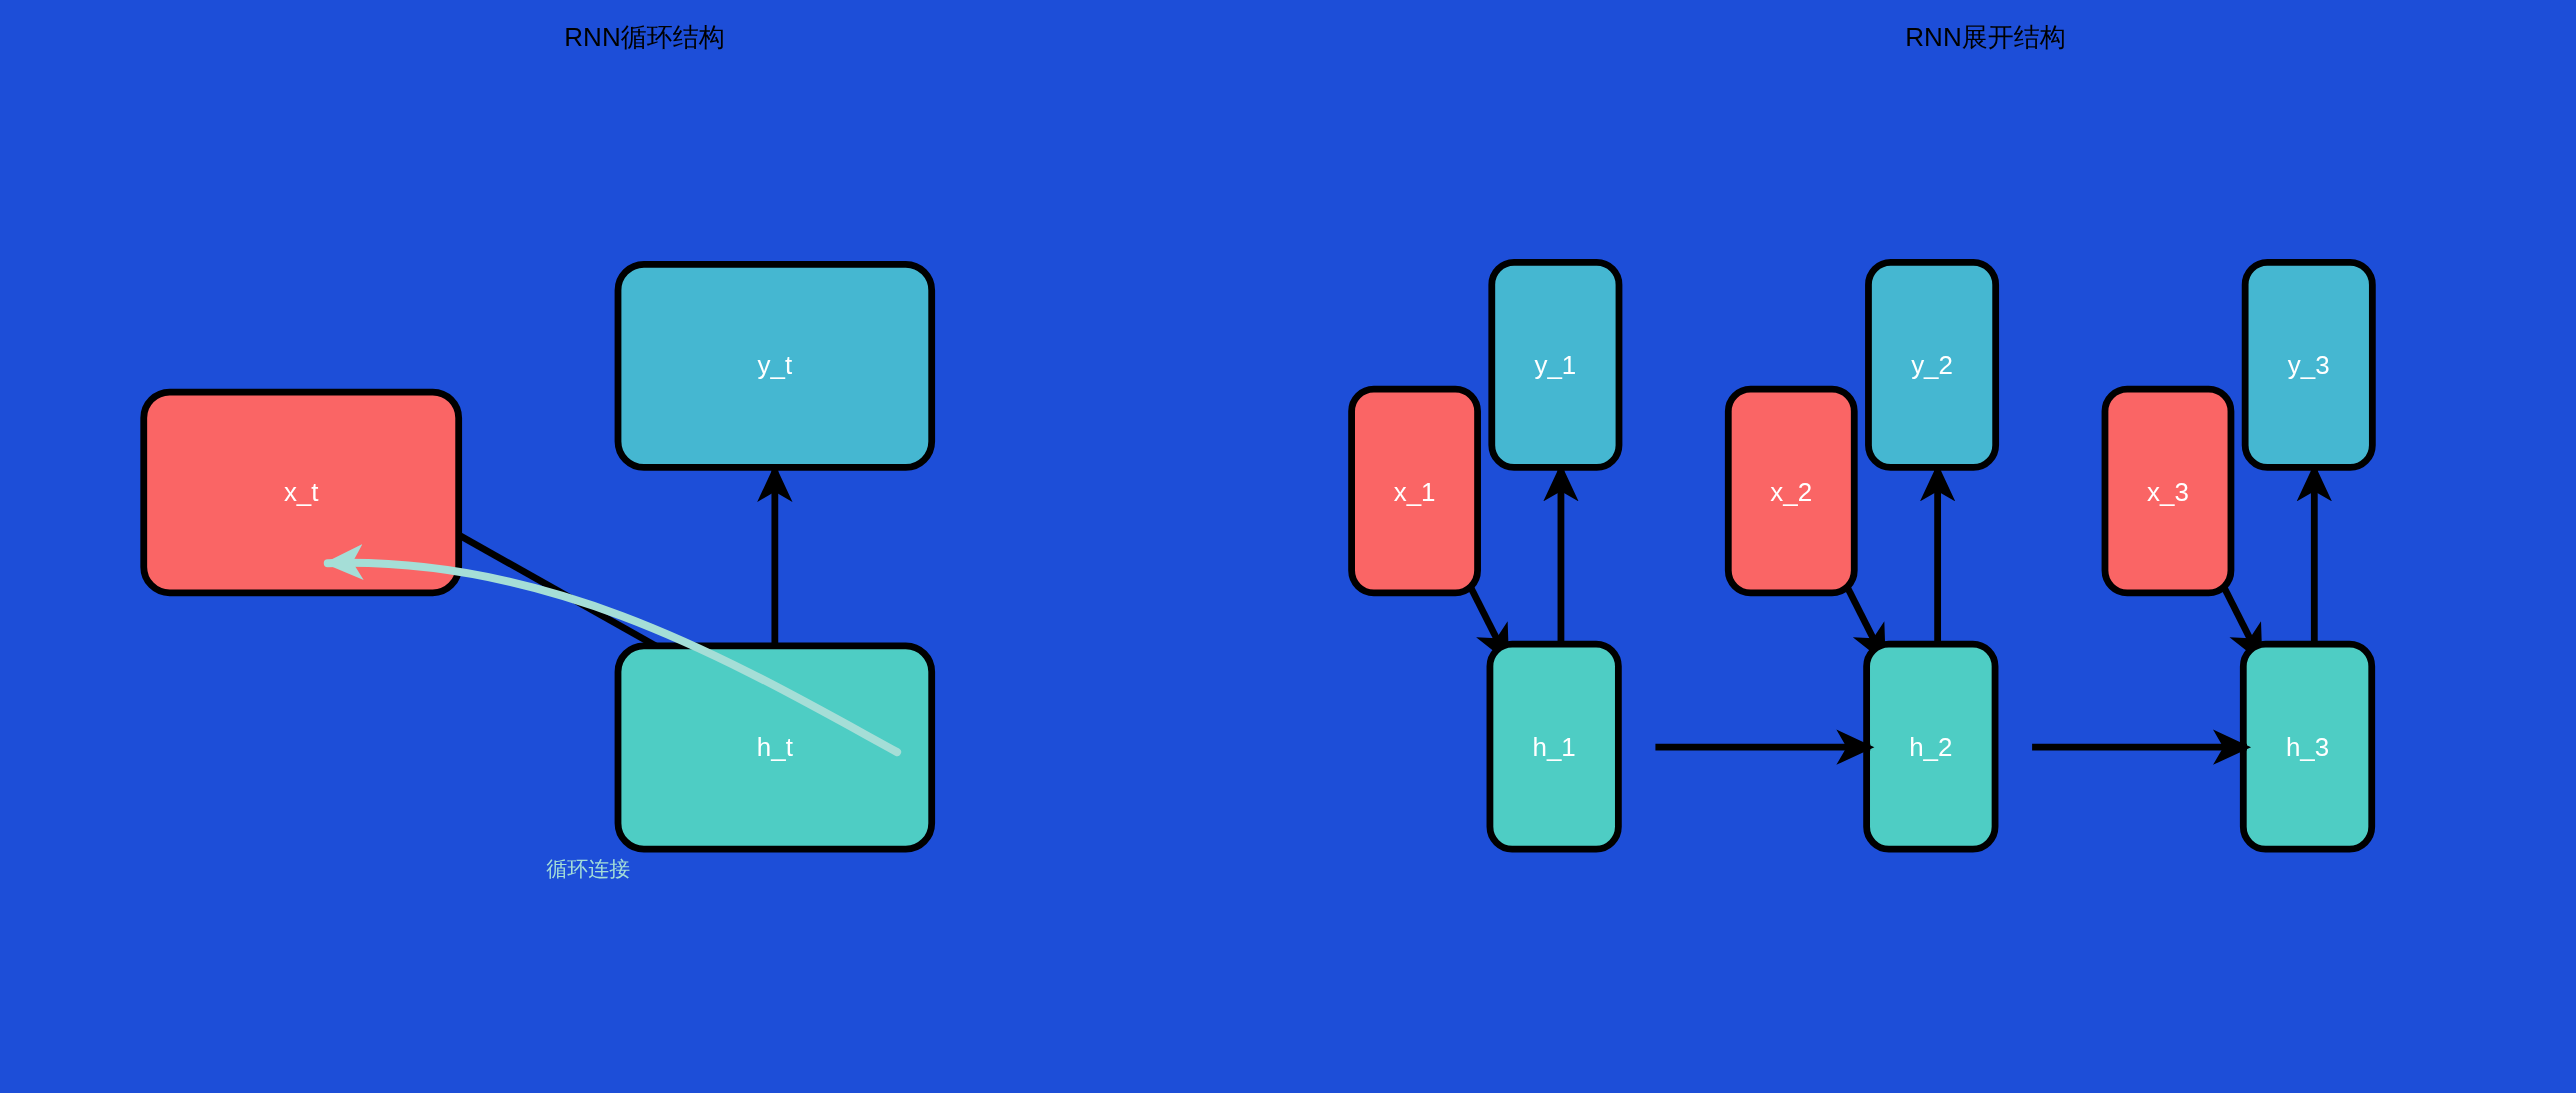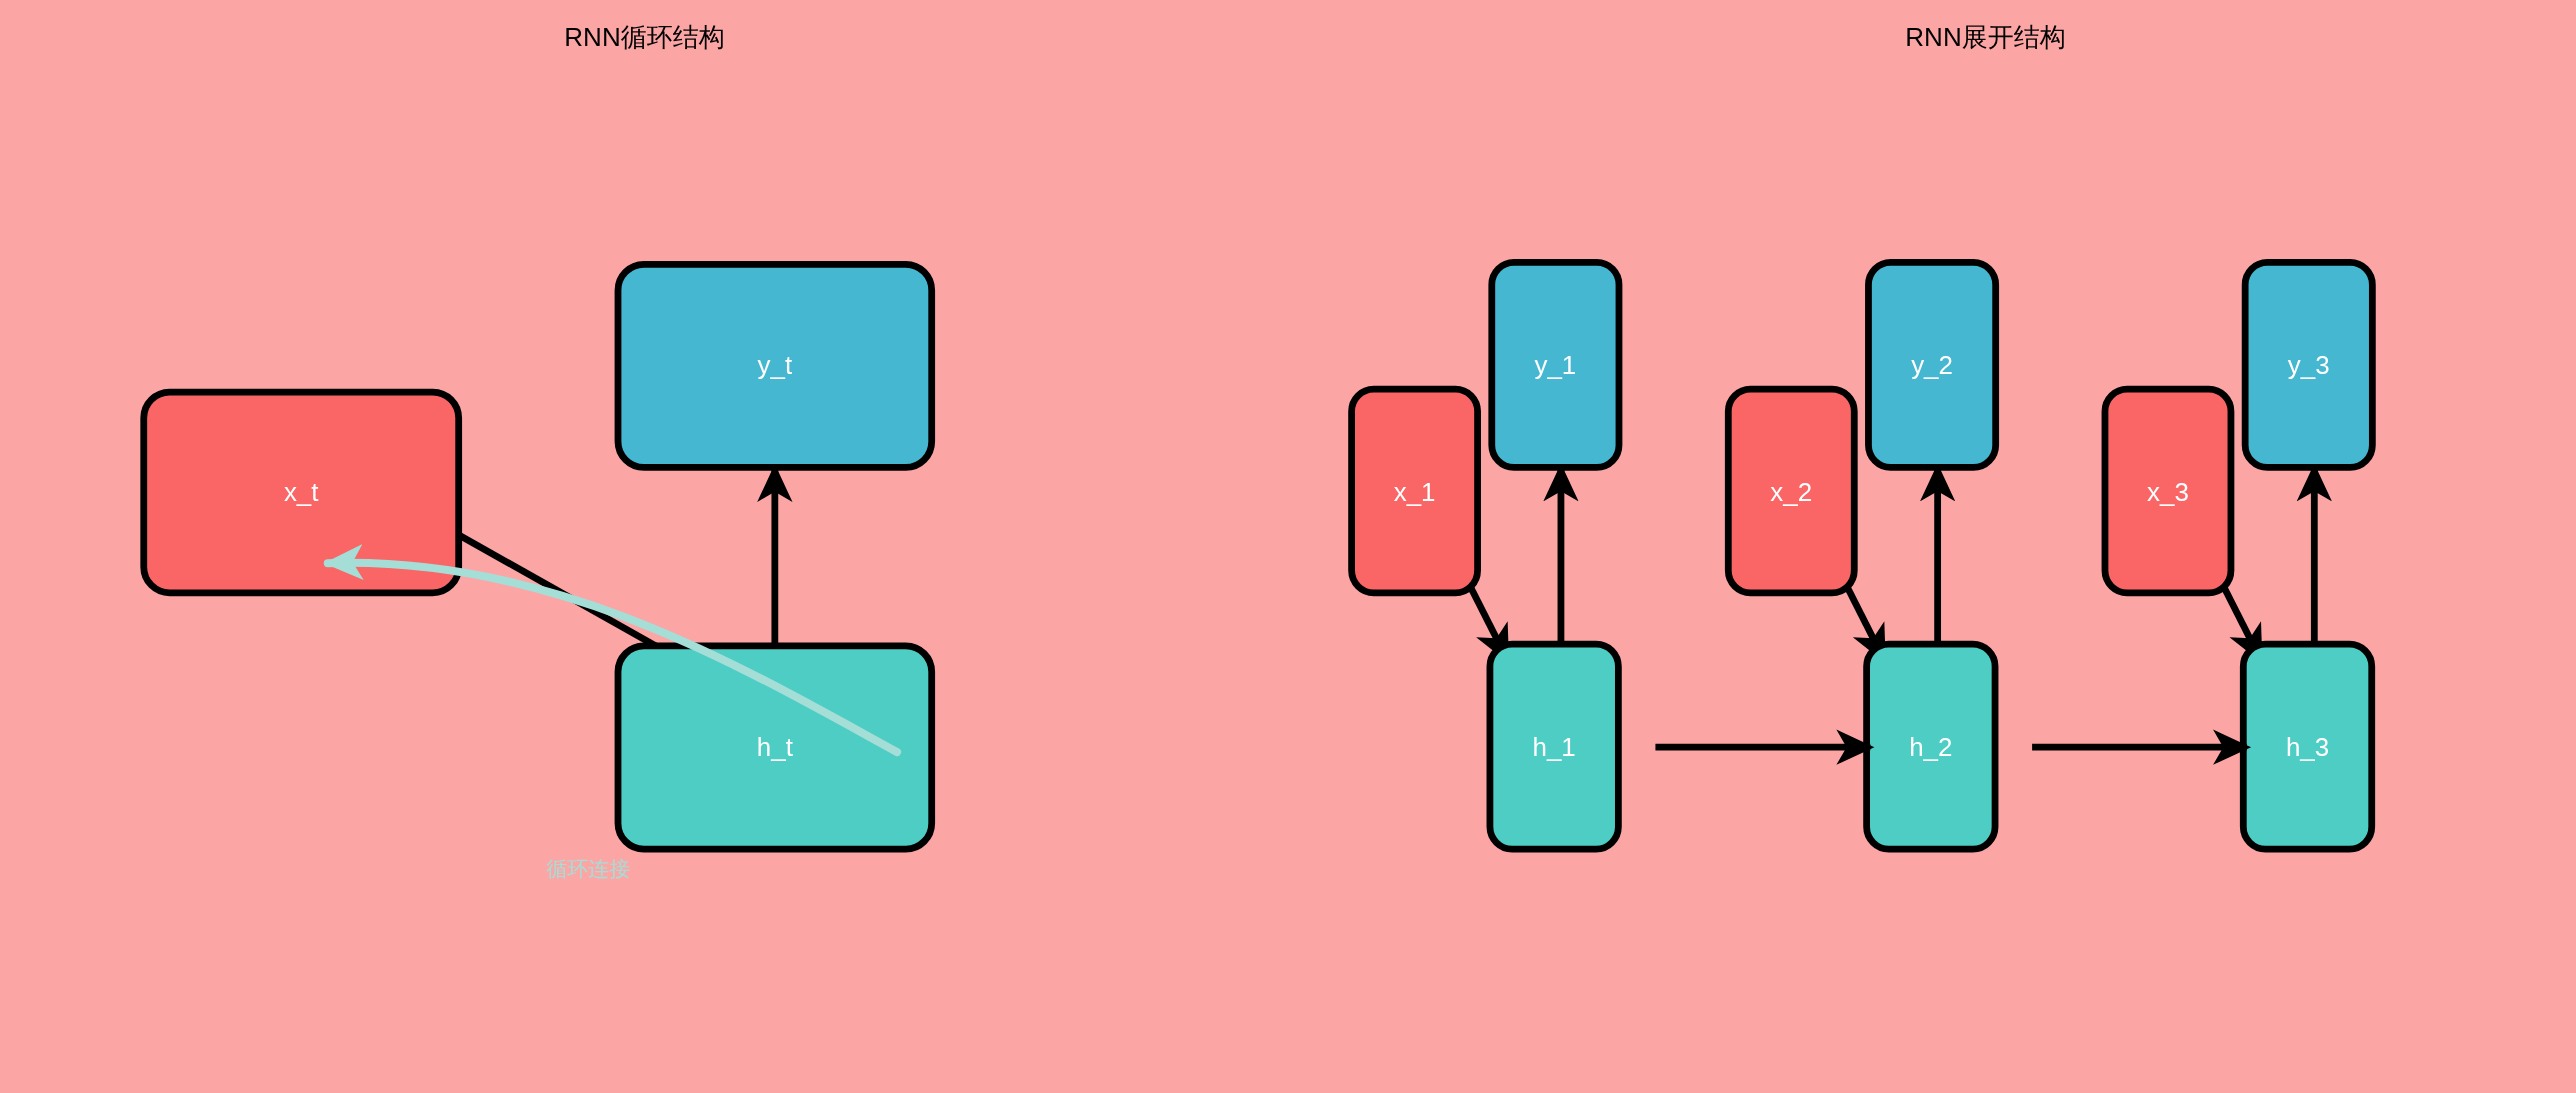--- a/index.html
+++ b/index.html
@@ -10,21 +10,21 @@
   body {
     width: 2576px;
     height: 1093px;
     overflow: hidden;
     font-family: "Liberation Sans", "DejaVu Sans", sans-serif;
   }
   #canvas {
     position: relative;
     width: 2576px;
     height: 1093px;
-    background: #fca5a5;
+    background: #1d4ed8;
   }
   .panel-title {
     position: absolute;
     text-align: center;
     font-size: 26px;
     color: #000000;
     font-family: "Liberation Sans", "DejaVu Sans", sans-serif;
     white-space: nowrap;
     line-height: 1;
   }

